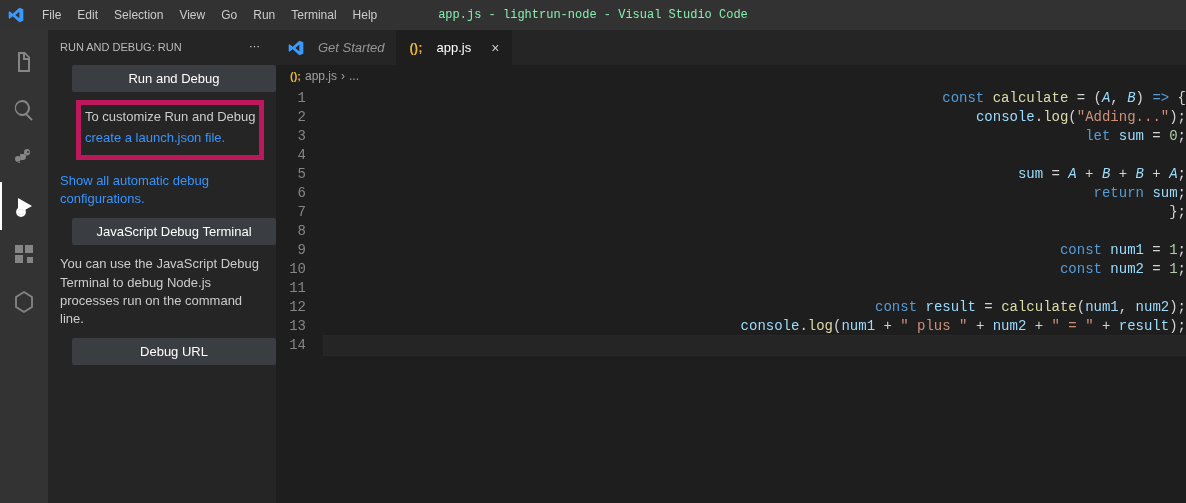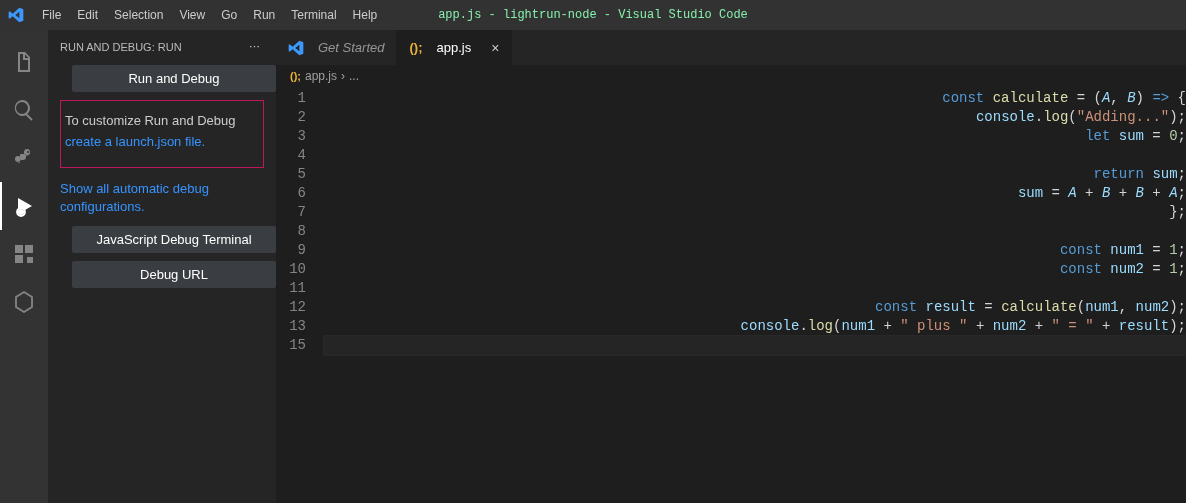--- a/index.html
+++ b/index.html
@@ -90,23 +90,23 @@
     border-radius:2px;
   }
   .side-text {
     color:#cccccc;
     font-size:13px;
     line-height:1.4;
     margin: 6px 0;
   }
   .side-link { color:#3794ff; cursor:pointer; }
   .highlight-box {
-    border: 1px solid #be185d;
-    padding: 18px 4px;
-    margin: 4px 0 6px 0;
+    border: 5px solid #be185d;
+    padding: 10px 4px;
+    margin: 4px 0 6px 16px;
   }
   .highlight-box .cut {
     color:#cccccc;
     font-size:13px;
     white-space:nowrap;
     overflow:hidden;
     position:relative;
     top:-6px;
   }
   .editor-area {
@@ -245,20 +245,21 @@
     <div class="highlight-box">
       <div class="cut">To customize Run and Debug</div>
       <span class="side-link">create a launch.json file.</span>
     </div>
 
     <div class="side-text">
       <span class="side-link">Show all automatic debug configurations.</span>
     </div>
 
     <button class="side-btn">JavaScript Debug Terminal</button>
+    <div class="side-text">You can use the JavaScript Debug Terminal to debug Node.js processes run on the command line.</div>
 
     <button class="side-btn">Debug URL</button>
   </div>
 
   <div class="editor-area">
     <div class="tabs">
       <div class="tab">
         <svg class="tab-icon" viewBox="0 0 24 24">
             <path fill="#3b99fc" d="M23 3.5L17 1 7 10 2.5 6.5 1 7.5v9L2.5 17.5 7 14l10 9 6-2.5v-17zM17 17l-6-5 6-5v10z"></path>
           </svg>
@@ -284,29 +285,29 @@
           <div>4</div>
           <div>5</div>
           <div>6</div>
           <div>7</div>
           <div>8</div>
           <div>9</div>
           <div>10</div>
           <div>11</div>
           <div>12</div>
           <div>13</div>
-          <div>15</div>
+          <div>14</div>
         </div>
       <div class="code" id="code">
           <div><span class="kw">const </span><span class="fn-name">calculate</span><span class="op"> = </span><span class="pun">(</span><span class="param">A</span><span class="pun">, </span><span class="param">B</span><span class="pun">) </span><span class="arrow">=&gt;</span><span class="pun"> {</span></div>
           <div><span>  </span><span class="var">console</span><span class="pun">.</span><span class="fn-name">log</span><span class="pun">(</span><span class="str">"Adding..."</span><span class="pun">);</span></div>
           <div><span>  </span><span class="kw">let </span><span class="var">sum</span><span class="op"> = </span><span class="num">0</span><span class="pun">;</span></div>
           <div></div>
+          <div><span>  </span><span class="var">sum</span><span class="op"> = </span><span class="param">A</span><span class="op"> + </span><span class="param">B</span><span class="op"> + </span><span class="param">B</span><span class="op"> + </span><span class="param">A</span><span class="pun">;</span></div>
           <div><span>  </span><span class="kw">return </span><span class="var">sum</span><span class="pun">;</span></div>
-          <div><span>  </span><span class="var">sum</span><span class="op"> = </span><span class="param">A</span><span class="op"> + </span><span class="param">B</span><span class="op"> + </span><span class="param">B</span><span class="op"> + </span><span class="param">A</span><span class="pun">;</span></div>
           <div><span class="pun">};</span></div>
           <div></div>
           <div><span class="kw">const </span><span class="var">num1</span><span class="op"> = </span><span class="num">1</span><span class="pun">;</span></div>
           <div><span class="kw">const </span><span class="var">num2</span><span class="op"> = </span><span class="num">1</span><span class="pun">;</span></div>
           <div></div>
           <div><span class="kw">const </span><span class="var">result</span><span class="op"> = </span><span class="fn-name">calculate</span><span class="pun">(</span><span class="var">num1</span><span class="pun">, </span><span class="var">num2</span><span class="pun">);</span></div>
           <div><span class="var">console</span><span class="pun">.</span><span class="fn-name">log</span><span class="pun">(</span><span class="var">num1</span><span class="op"> + </span><span class="str">" plus "</span><span class="op"> + </span><span class="var">num2</span><span class="op"> + </span><span class="str">" = "</span><span class="op"> + </span><span class="var">result</span><span class="pun">);</span></div>
           <div class="cursor-line"></div>
         </div>
     </div>

